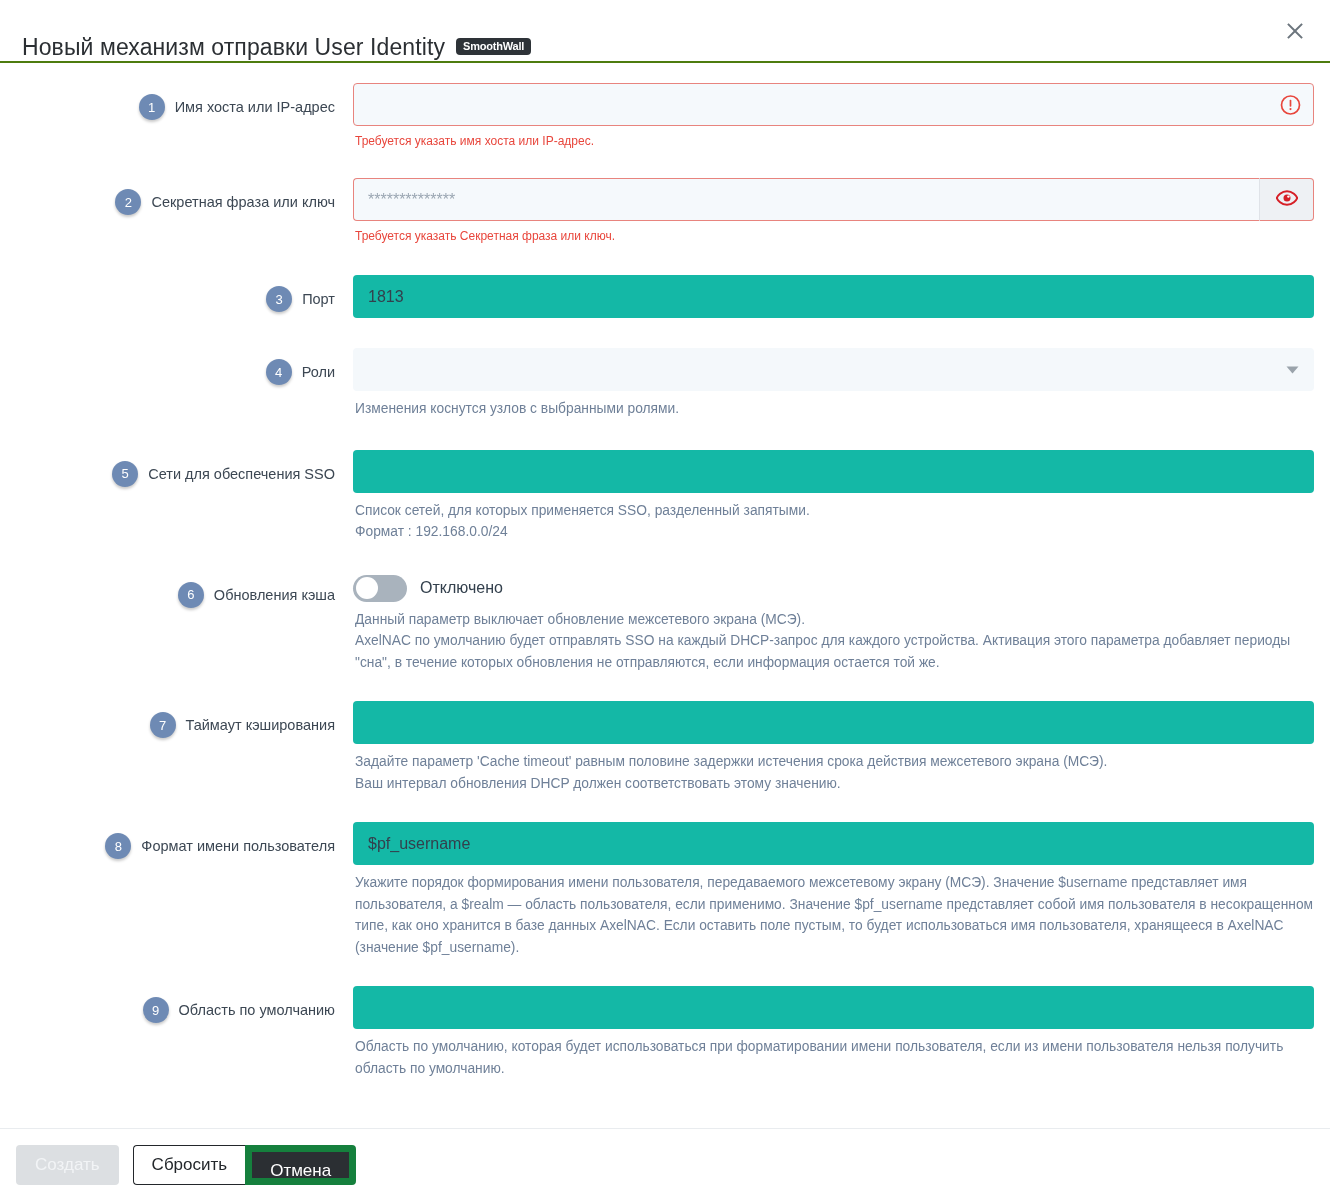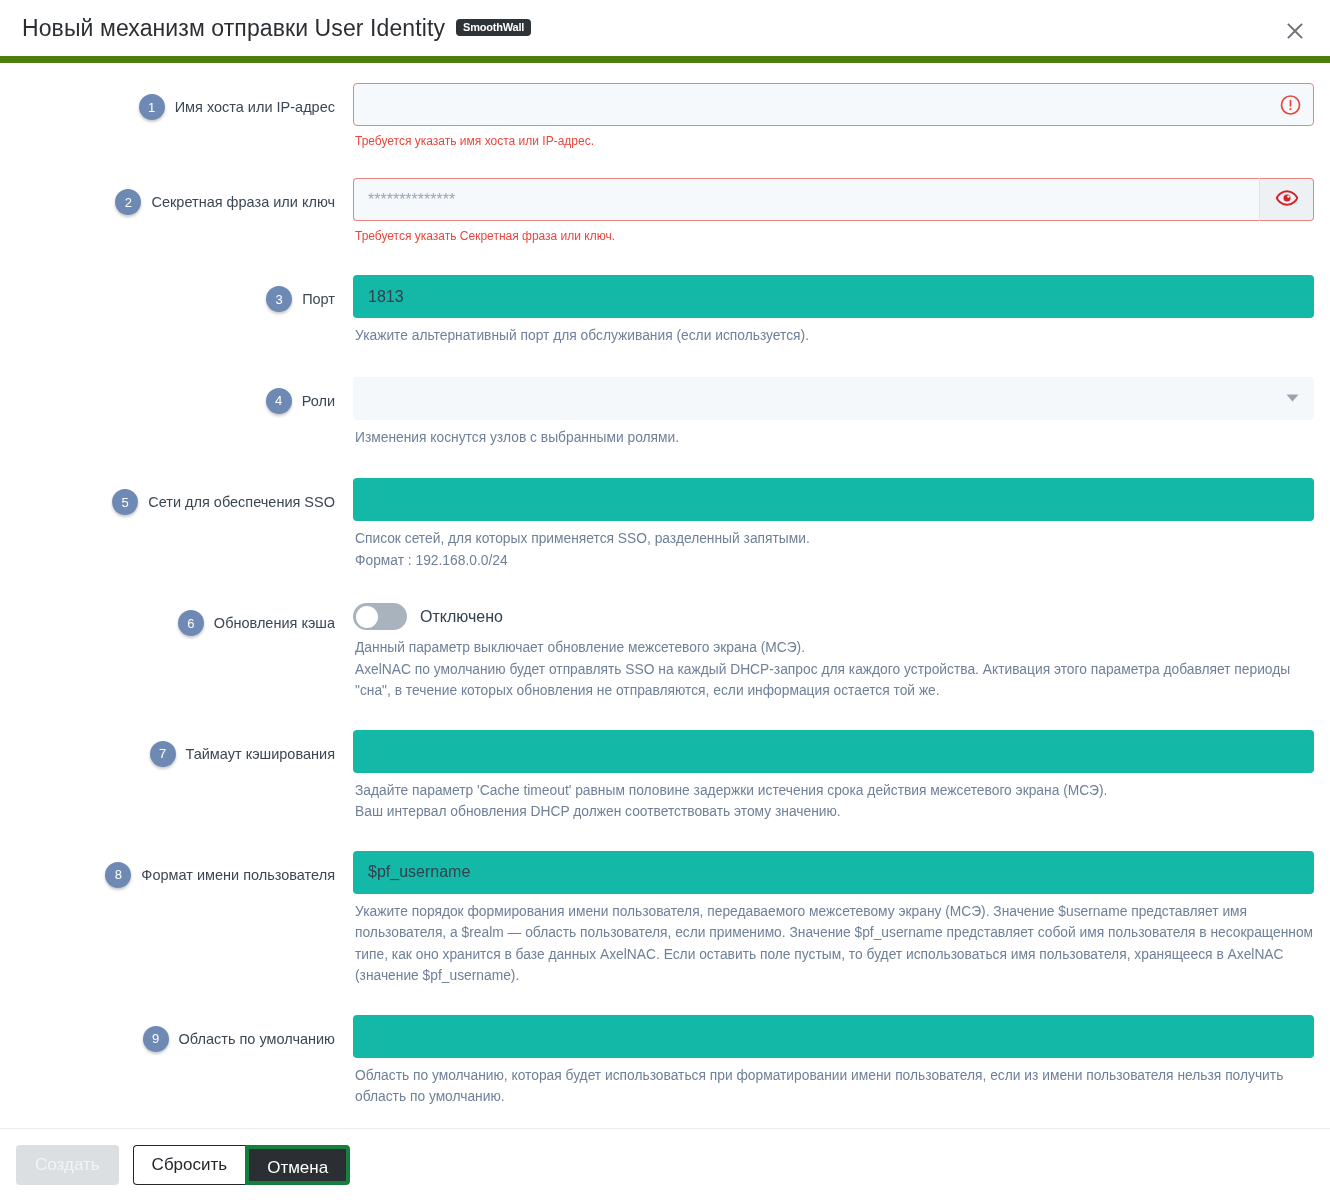--- a/index.html
+++ b/index.html
@@ -19,23 +19,23 @@
     flex-direction: column;
     background: #ffffff;
     position: relative;
   }
 
   
   .modal-header {
     height: 63px;
     flex: 0 0 63px;
     display: flex;
-    align-items: center;
+    align-items: flex-end;
     padding: 0 22px 0 22px;
-    border-bottom: 7px solid #4d7c0f;
+    border-bottom: 2px solid #4d7c0f;
     position: relative;
   }
   .modal-title {
     font-size: 23px;
     font-weight: 400;
     color: #2b2f33;
     letter-spacing: 0.1px;
     white-space: nowrap;
   }
   .brand-badge {
@@ -258,21 +258,21 @@
     background: #ffffff;
     color: #23272b;
     border: 1px solid #23272b;
     border-right: none;
     border-radius: 4px 0 0 4px;
     text-align: right;
   }
   .btn-cancel {
     background: #2b2f33;
     color: #ffffff;
-    border: 4px solid #15803d;
+    border: 7px solid #15803d;
     border-radius: 0 4px 4px 0;
   }
 </style>
 </head>
 <body>
 
 <div class="modal">
 
   <div class="modal-header">
     <div class="modal-title">
@@ -335,23 +335,20 @@
 
     <div class="gap-b"></div>
 
     <div class="field-row">
       <div class="field-left">
         <span class="badge-num">3</span>
         <span class="field-label">Порт</span>
       </div>
       <div class="field-right">
         <input class="inp" type="text" value="1813" style="">
-        <div class="hint">
-          <span class="ln">Укажите альтернативный порт для обслуживания (если используется).</span>
-        </div>
       </div>
     </div>
 
     <div class="gap-b"></div>
 
     <div class="field-row">
       <div class="field-left">
         <span class="badge-num">4</span>
         <span class="field-label">Роли</span>
       </div>

